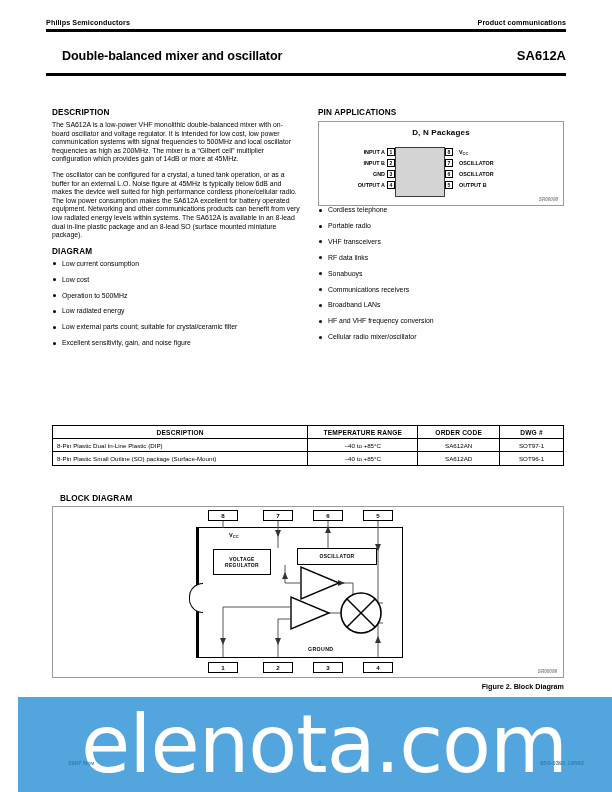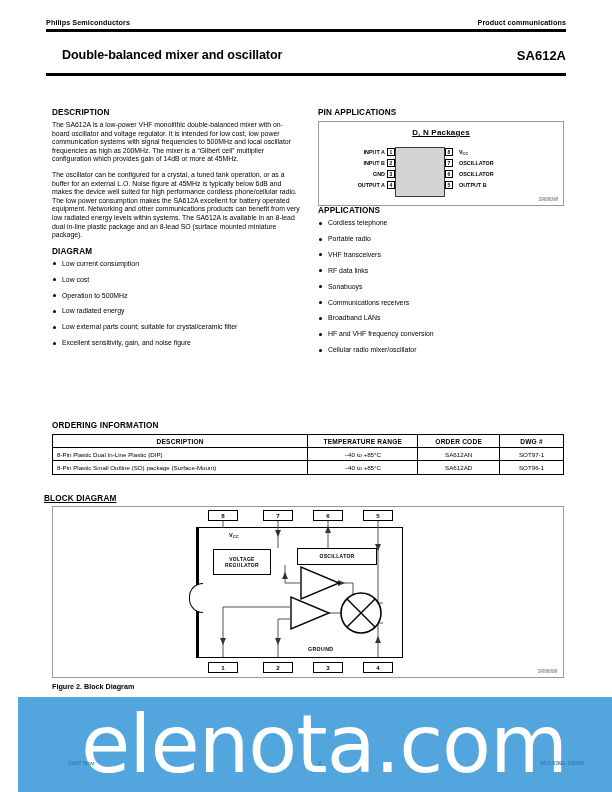--- a/index.html
+++ b/index.html
@@ -18,21 +18,21 @@
   .hdr-row {
     position:absolute; left:46px; top:18px; width:520px;
     display:flex; justify-content:space-between; align-items:flex-end;
     font-size:7.2px; font-weight:bold; letter-spacing:.1px;
   }
   .rule-thick { position:absolute; left:46px; width:520px; background:#000; }
   .rule1 { top:29px; height:3px; }
   .rule2 { top:73px; height:3px; }
   .title-row {
     position:absolute; left:62px; top:48px; width:504px;
-    display:flex; justify-content:space-between; align-items:flex-start;
+    display:flex; justify-content:space-between; align-items:center;
   }
   .title-main { font-size:12.6px; font-weight:bold; letter-spacing:-.1px; }
   .title-part { font-size:13px; font-weight:bold; }
 
   
   .col-left  { position:absolute; left:52px; top:108px; width:248px; }
   .col-right { position:absolute; left:318px; top:108px; width:248px; }
 
   h2.sec {
     font-size:8.2px; font-weight:bold; margin:0 0 4px 0;
@@ -52,21 +52,21 @@
     width:3px; height:3px; background:#000; border-radius:50%;
   }
 
   .sec-gap-features { margin-top:18px; }
   .sec-gap-apps { margin-top:22px; }
 
   
   .pinbox {
     position:relative; margin-top:1px;
     width:246px; height:85px;
-    border:0.8px solid #9a9a9a; background:#fff;text-decoration:underline;
+    border:0.8px solid #9a9a9a; background:#fff;
   }
   .pkg-title {
     text-align:center; font-size:8px; font-weight:bold;
     margin-top:6px; letter-spacing:.2px;
   }
   .dip { position:absolute; left:76px; top:25px; width:50px; height:50px;
          background:#d4d4d4; border:1.6px solid #3a3a3a; }
   .pnum {
     position:absolute; width:8px; height:8px; border:0.8px solid #000;
     background:#fff; font-size:5px; font-weight:bold;
@@ -85,31 +85,31 @@
   table.ord { border-collapse:collapse; width:512px; margin-top:4px; }
   table.ord th, table.ord td {
     border:0.8px solid #000; font-size:6.2px; padding:2.6px 3px;
   }
   table.ord th { font-weight:bold; text-align:center; letter-spacing:.2px; font-size:6.6px;}
   table.ord td.desc { text-align:left; padding-left:4px; }
   table.ord td.ctr { text-align:center; }
   .cw1{width:256px;} .cw2{width:110px;} .cw3{width:82px;} .cw4{width:64px;}
 
   
-  .bd-head { position:absolute; left:44px; top:494px; font-size:8.2px; font-weight:bold;text-decoration:underline; }
+  .bd-head { position:absolute; left:60px; top:494px; font-size:8.2px; font-weight:bold; }
   .bd-frame {
     position:absolute; left:52px; top:506px; width:512px; height:172px;
     border:0.8px solid #9a9a9a; background:#fff;
   }
   .bd-code {
     position:absolute; right:6px; bottom:3px;
     font-size:4.6px; color:#8a8a8a; font-style:italic; font-weight:bold;
   }
   .bd-cap { position:absolute; left:52px; top:682px; width:512px;
-            text-align:left; font-size:7.2px; font-weight:bold; }
+            text-align:right; font-size:7.2px; font-weight:bold; }
 
   .ic-body {
     position:absolute; left:143px; top:20px; width:207px; height:131px;
     border:1px solid #000; border-left:3px solid #000; background:#fff;
   }
   .notch-arc {
     position:absolute; left:136px; top:76px; width:14px; height:30px;
     border:1.2px solid #000; border-right:none;
     border-radius:30px 0 0 30px; background:#fff;
   }
@@ -198,36 +198,34 @@
       <div class="pnum" style="left:126px; top:37px;">7</div>
       <div class="plabel-r" style="left:140px; top:38px;">OSCILLATOR</div>
       <div class="pnum" style="left:126px; top:48px;">6</div>
       <div class="plabel-r" style="left:140px; top:49px;">OSCILLATOR</div>
       <div class="pnum" style="left:126px; top:59px;">5</div>
       <div class="plabel-r" style="left:140px; top:60px;">OUTPUT B</div>
 
       <div class="figcode">SR00098</div>
     </div>
 
-    <h2 class="sec sec-gap-apps">APPLICATIONS</h2>
     <ul class="bullets">
       <li>Cordless telephone</li>
       <li>Portable radio</li>
       <li>VHF transceivers</li>
       <li>RF data links</li>
       <li>Sonabuoys</li>
       <li>Communications receivers</li>
       <li>Broadband LANs</li>
       <li>HF and VHF frequency conversion</li>
       <li>Cellular radio mixer/oscillator</li>
     </ul>
   </div>
 
   <div class="ord-wrap">
-    <h2 class="sec">ORDERING INFORMATION</h2>
     <table class="ord">
       <thead>
         <tr>
           <th class="cw1">DESCRIPTION</th>
           <th class="cw2">TEMPERATURE RANGE</th>
           <th class="cw3">ORDER CODE</th>
           <th class="cw4">DWG #</th>
         </tr>
       </thead>
       <tbody>

